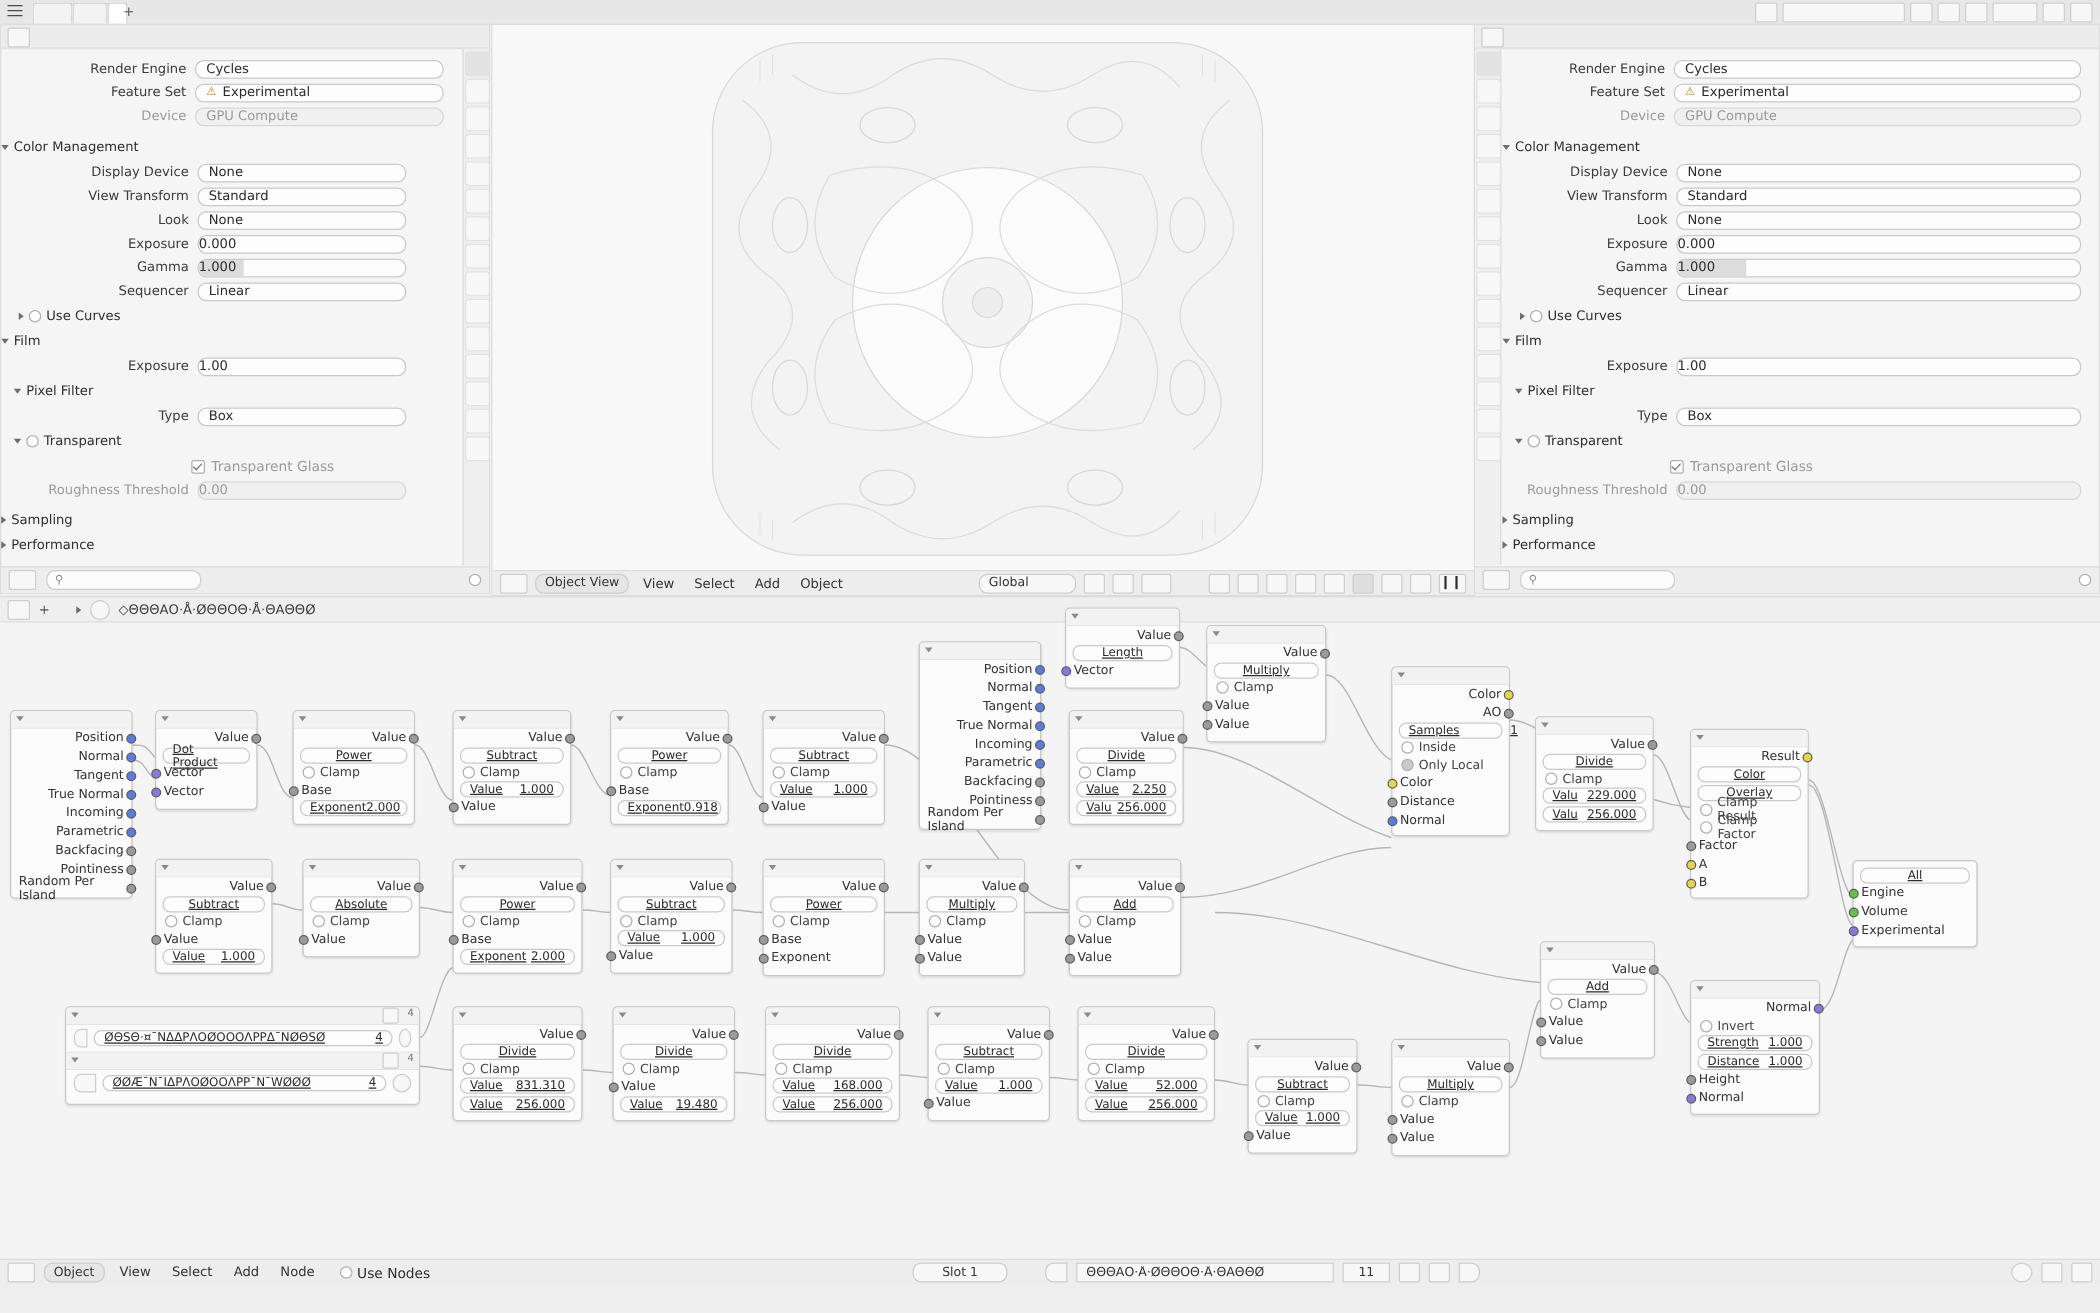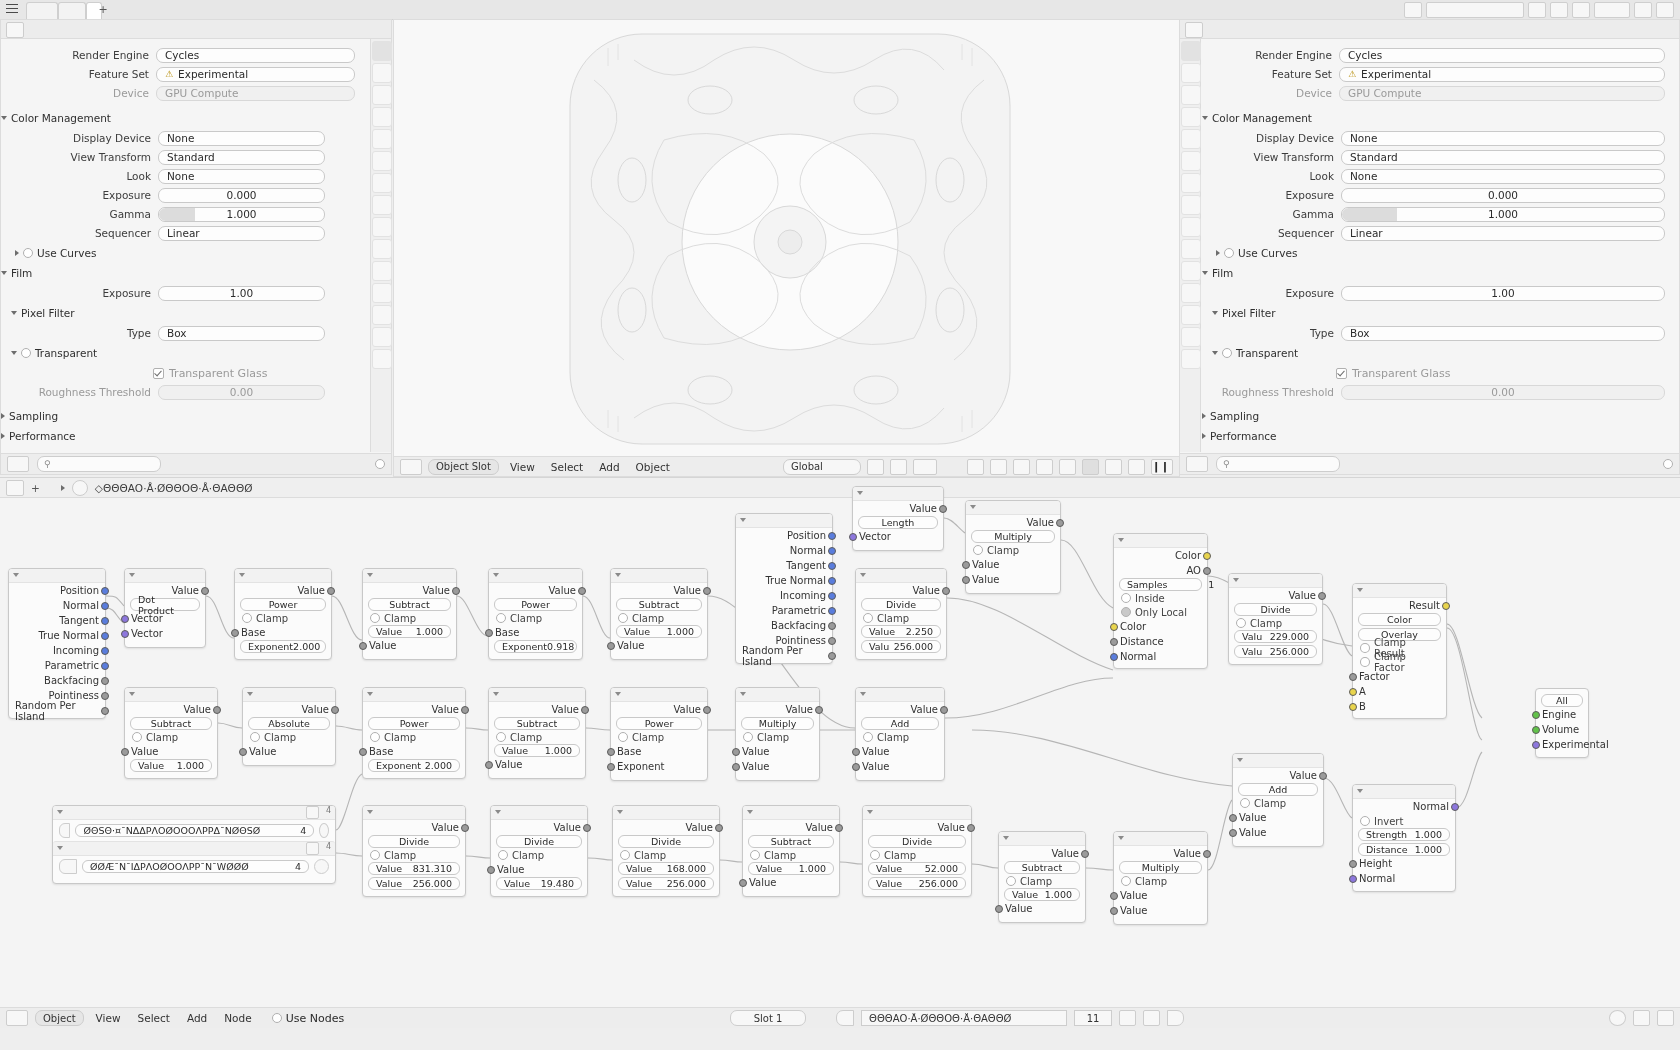--- a/index.html
+++ b/index.html
@@ -19,21 +19,21 @@
 
   
   .panel{position:absolute;background:#f5f5f5;border:1px solid #dcdcdc;box-sizing:border-box;}
   .panelhdr{height:18px;background:#ececec;border-bottom:1px solid #dcdcdc;position:relative;}
   .prop-row{display:flex;align-items:center;height:16px;margin-bottom:3px;}
   .prop-label{text-align:right;padding-right:7px;color:#3c3c3c;font-size:10.5px;white-space:nowrap;}
   .field{flex:1;height:15px;background:#fdfdfd;border:1px solid #c9c9c9;border-radius:7px;
          display:flex;align-items:center;padding:0 8px;box-sizing:border-box;font-size:10.5px;color:#2b2b2b;position:relative;}
   .field.dim{background:#f0f0f0;color:#9a9a9a;border-color:#d8d8d8;}
   .field.center{justify-content:center;}
-  .field .val{position:absolute;left:0;right:0;text-align:center;font-size:10.5px;}
+  .field .val{position:absolute;left:0;right:0;font-size:10.5px;}
   .slider{position:absolute;left:0;top:0;bottom:0;background:#dcdcdc;border-radius:7px 0 0 7px;}
   .sec{display:flex;align-items:center;gap:4px;height:16px;margin:4px 0 4px 0;font-size:10.5px;color:#2f2f2f;}
   .tri{width:0;height:0;border-left:4px solid #6d6d6d;border-top:3.5px solid transparent;border-bottom:3.5px solid transparent;}
   .tri.open{border-left:3.5px solid transparent;border-right:3.5px solid transparent;border-top:4px solid #6d6d6d;border-bottom:none;}
   .radio{width:8px;height:8px;border:1px solid #b0b0b0;border-radius:50%;background:#fff;display:inline-block;}
   .chk{width:9px;height:9px;border:1px solid #b0b0b0;border-radius:2px;background:#fff;display:inline-block;position:relative;}
   .chk.on:after{content:"";position:absolute;left:1.5px;top:0px;width:3px;height:6px;border:solid #6f6f6f;border-width:0 1.5px 1.5px 0;transform:rotate(42deg);}
   .warn{color:#b58a00;font-size:9px;}
 
   
@@ -54,21 +54,21 @@
   .searchbox{height:14px;border:1px solid #cdcdcd;background:#fbfbfb;border-radius:7px;display:flex;align-items:center;padding:0 6px;}
 
   
   .nodeeditor{position:absolute;left:0;top:477px;width:1680px;height:550px;background:#f4f4f4;border-top:1px solid #d5d5d5;overflow:hidden;}
   .nebar{position:absolute;left:0;top:0;width:1680px;height:20px;background:#efefef;border-bottom:1px solid #dcdcdc;display:flex;align-items:center;gap:7px;padding:0 6px;box-sizing:border-box;font-size:10.5px;color:#3a3a3a;}
   .node{position:absolute;background:#fbfbfb;border:1px solid #c8c8c8;border-radius:4px;box-sizing:border-box;box-shadow:0 1px 2px rgba(0,0,0,.09);}
   .node .nhdr{height:13px;border-bottom:1px solid #e3e3e3;border-radius:3px 3px 0 0;background:#f2f2f2;position:relative;}
   .node .nhdr .caret{position:absolute;left:4px;top:4px;width:0;height:0;border-left:3px solid transparent;border-right:3px solid transparent;border-top:4px solid #8a8a8a;}
   .nrow{height:15px;display:flex;align-items:center;position:relative;font-size:10px;color:#333;padding:0 6px;}
   .nrow.right{justify-content:flex-end;}
-  .nwidget{height:13px;border:1px solid #c9c9c9;background:#fdfdfd;border-radius:6px;display:flex;align-items:center;justify-content:space-between;padding:0 7px;box-sizing:border-box;font-size:9.5px;margin:0 5px;width:calc(100% - 10px);}
+  .nwidget{height:13px;border:1px solid #c9c9c9;background:#fdfdfd;border-radius:6px;display:flex;align-items:center;justify-content:space-between;padding:0 7px;box-sizing:border-box;font-size:9.5px;margin:0 5px;width:calc(100% - 10px);text-decoration:underline;}
   .nwidget.c{justify-content:center;}
   .nchk{display:flex;align-items:center;gap:4px;font-size:10px;color:#444;padding:0 7px;height:14px;}
   .sock{position:absolute;width:6px;height:6px;border-radius:50%;border:1px solid #5c5c5c;top:4px;}
   .sock.l{left:-4px;}
   .sock.r{right:-4px;}
   .s-gray{background:#9b9b9b;}
   .s-yellow{background:#e8d44d;}
   .s-purple{background:#8d77dd;}
   .s-blue{background:#5a7ddd;}
   .s-green{background:#62c24a;}
@@ -287,21 +287,21 @@
         <g stroke="#e2e2e2" fill="none" stroke-width="1">
           <path d="M214 28 l0 18 M224 24 l0 16 M578 28 l0 18 M568 24 l0 16"></path>
           <path d="M214 408 l0 -18 M224 412 l0 -16 M578 408 l0 -18 M568 412 l0 -16"></path>
         </g>
       </svg>
     </div>
 
     <div class="vp-footer">
       <div class="sqbtn" style="width:20px;"></div>
       <div class="pill dark">
-          <span>Object Slot</span>
+          <span>Object View</span>
         </div>
       <div class="menuitem">View</div>
       <div class="menuitem">Select</div>
       <div class="menuitem">Add</div>
       <div class="menuitem">Object</div>
       <div style="flex:1;"></div>
       <div class="pill" style="width:62px;">
           <span>Global</span>
         </div>
       <div class="sqbtn"></div>
@@ -897,21 +897,21 @@
           <span class="sock l s-yellow"></span>
           <span>A</span>
         </div>
       <div class="nrow">
           <span class="sock l s-yellow"></span>
           <span>B</span>
         </div>
       <div style="height:4px;"></div>
     </div>
 
-    <div class="node" style="left:1535px;top:210px;width:54px;">
+    <div class="node" style="left:1482px;top:210px;width:100px;">
       <div class="nwidget c" style="margin-top:5px;">
           <span>All</span>
         </div>
       <div class="nrow">
           <span class="sock l s-green"></span>
           <span>Engine</span>
         </div>
       <div class="nrow">
           <span class="sock l s-green"></span>
           <span>Volume</span>

